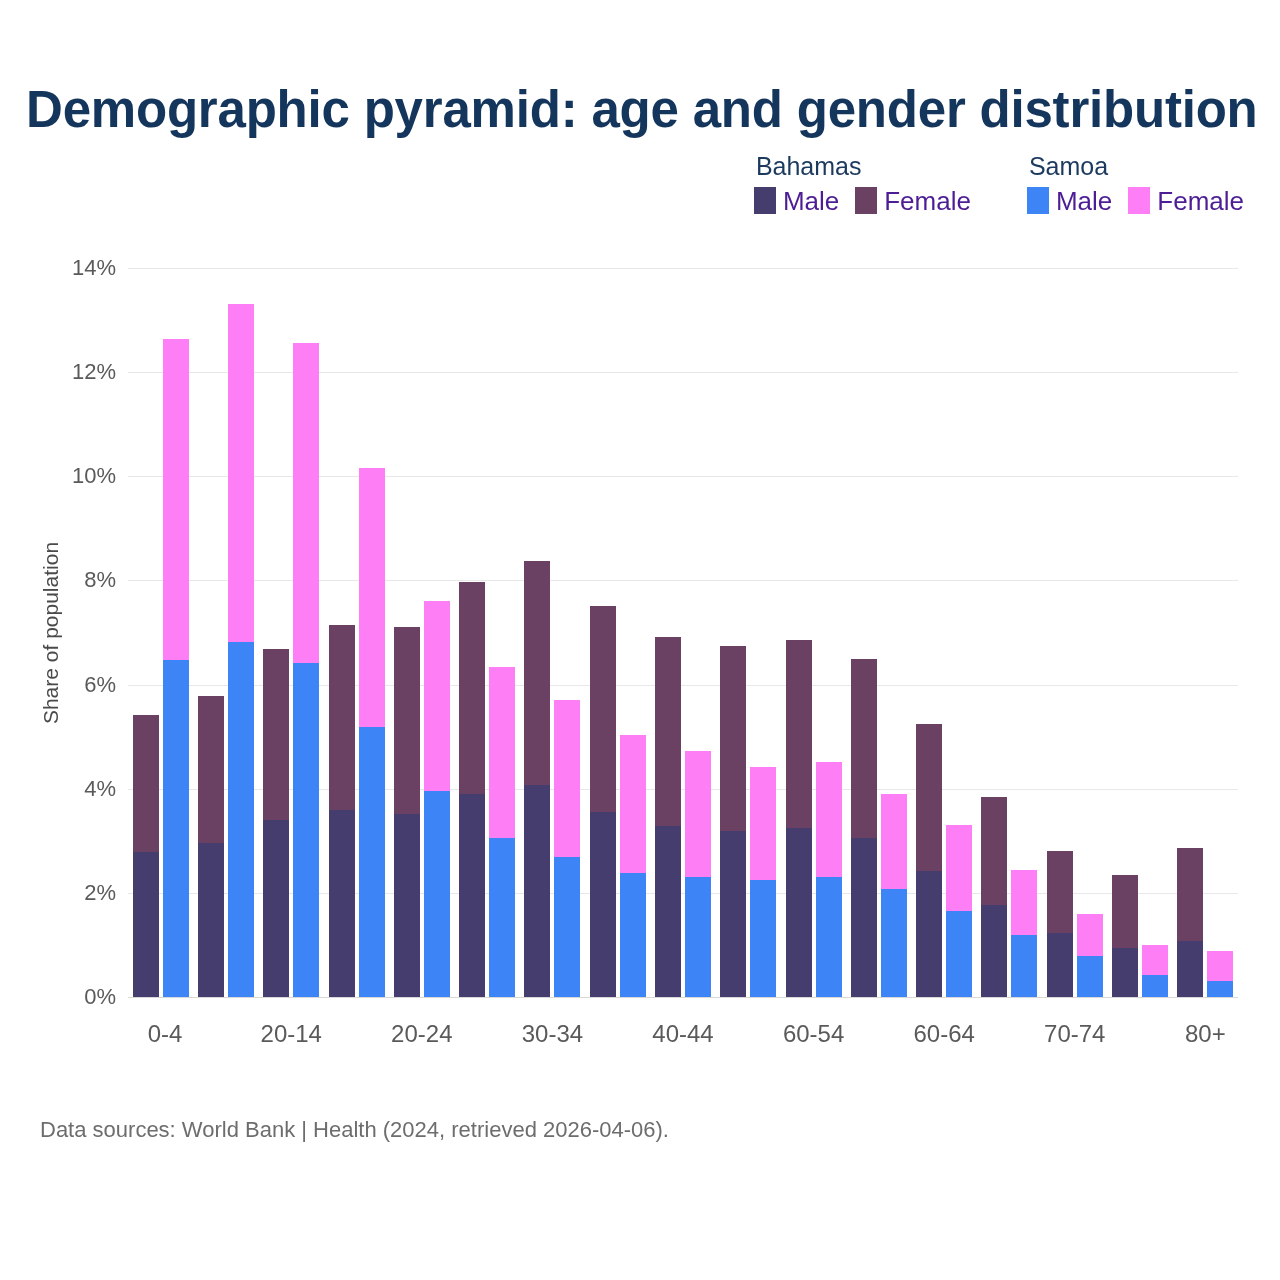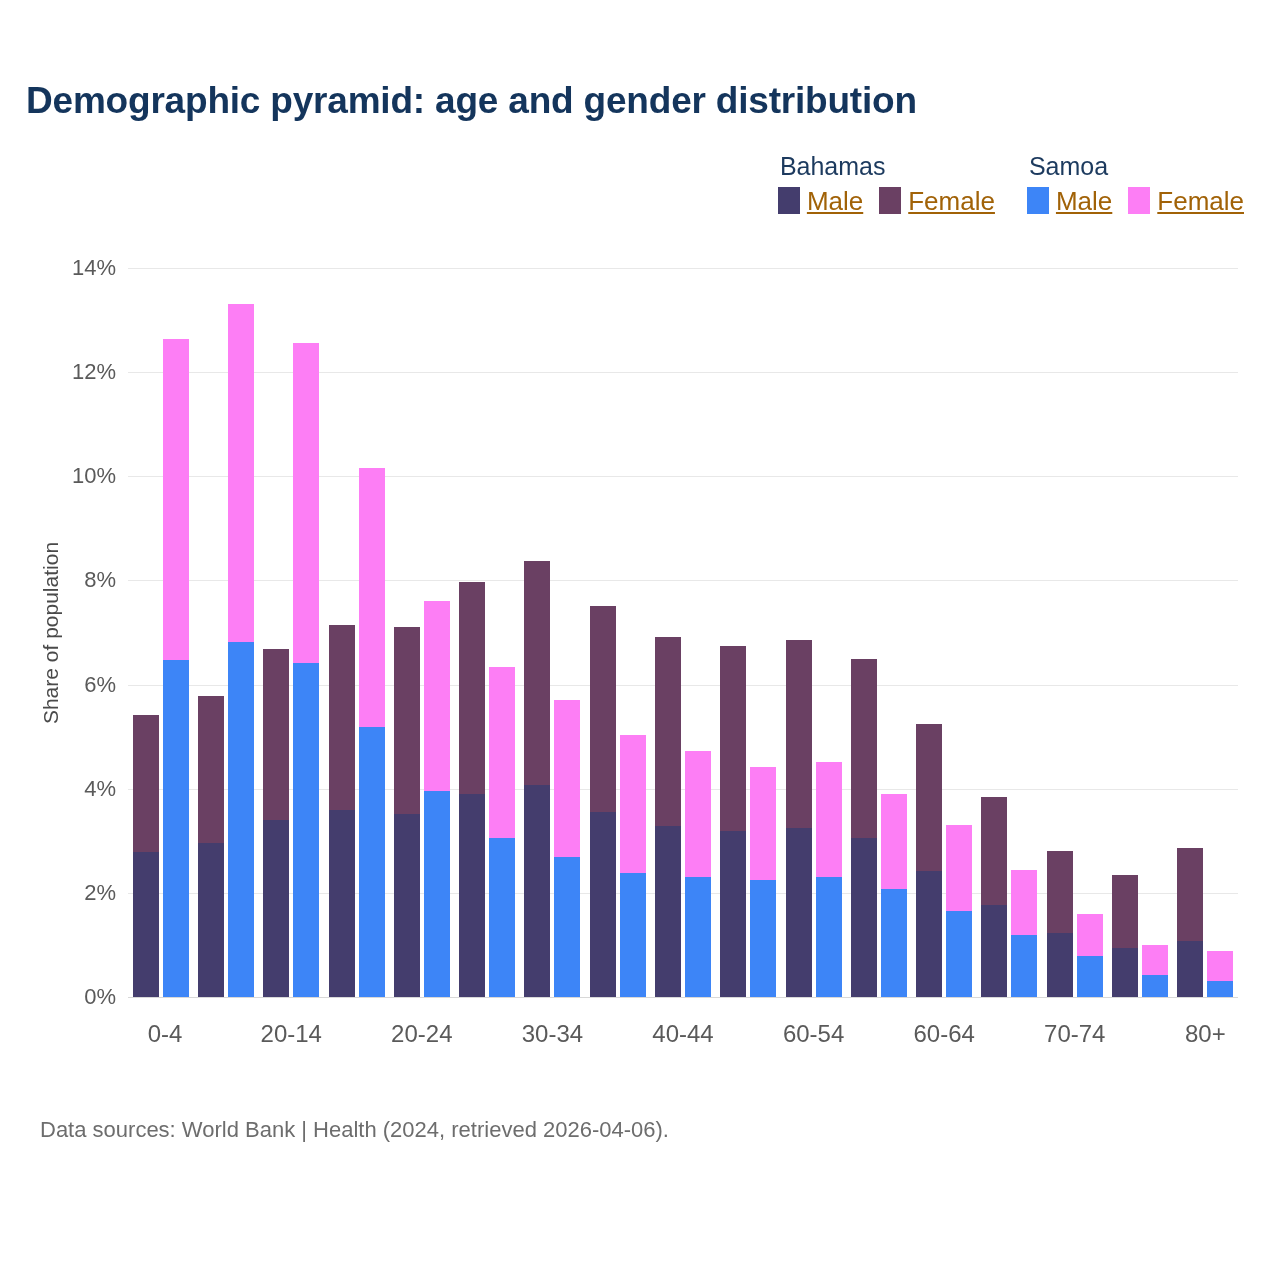--- a/index.html
+++ b/index.html
@@ -17,39 +17,40 @@
     position: relative;
     width: 1280px;
     height: 1280px;
     box-sizing: border-box;
   }
   
   .chart-title {
     position: absolute;
     left: 26px;
     top: 80px;
-    font-size: 37px;
+    font-size: 51px;
     font-weight: bold;
     color: #14355c;
     letter-spacing: -0.2px;
     white-space: nowrap;
   }
   
   .legend {
     position: absolute;
     right: 36px;
     top: 152px;
     display: flex;
     flex-direction: column;
     align-items: flex-end;
   }
   .legend-groups {
     display: flex;
     flex-direction: row;
     justify-content: flex-end;
+    gap: 24px;
   }
   .legend-group {
     display: flex;
     flex-direction: column;
   }
   .legend-group.bahamas { margin-right: 32px; }
   .legend-group-title {
     font-size: 25px;
     color: #1c3a5e;
     margin-bottom: 6px;
@@ -68,23 +69,22 @@
   }
   .legend-item:last-child { margin-right: 0; align-items: center; }
   .legend-swatch {
     width: 22px;
     height: 27px;
     margin-right: 7px;
     flex: none;
   }
   .legend-label {
     font-size: 26px;
-    color: #a16207;
+    color: #4c1d95;
     line-height: 1;
-    text-decoration: underline;
   }
   
   .plot {
     position: absolute;
     left: 128px;
     top: 268px;
     width: 1110px;
     height: 729px;
   }
   .gridline {

